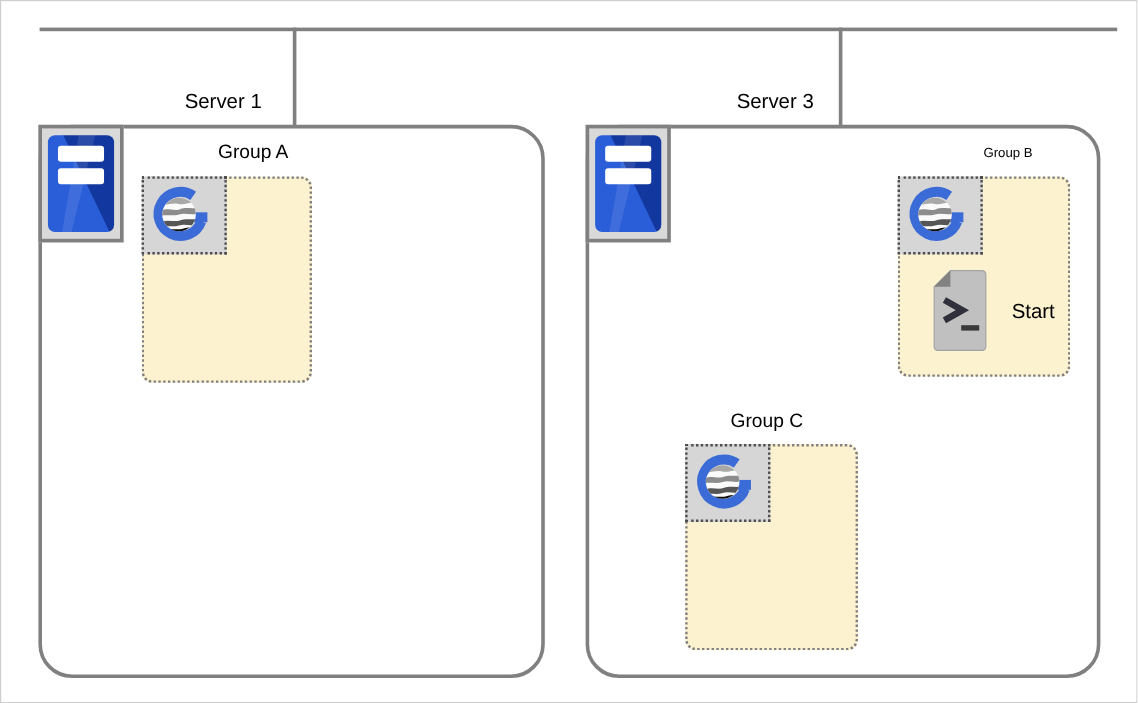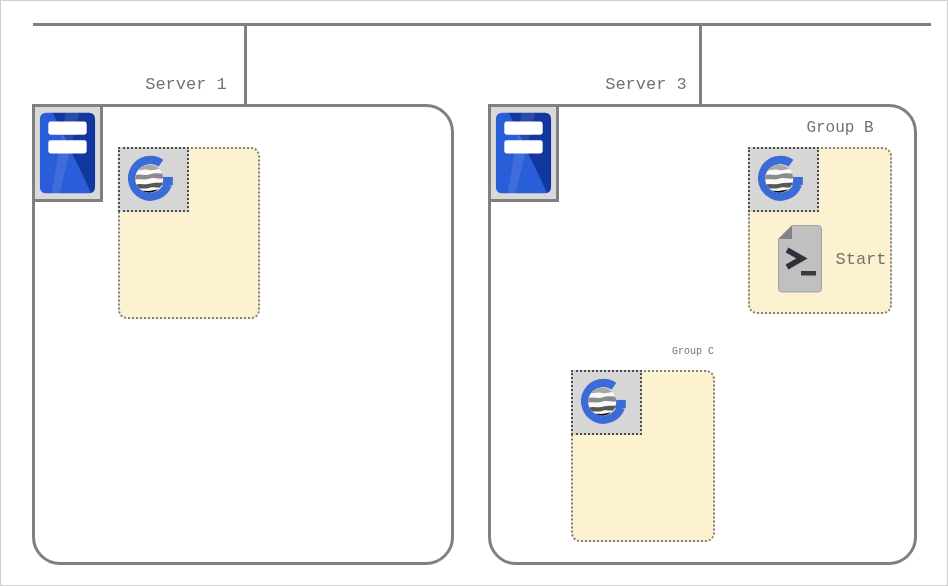--- a/index.html
+++ b/index.html
@@ -7,28 +7,28 @@
   .canvas {
     position:relative; width:948px; height:586px;
     background:#ffffff; border:1px solid #cfcfcf; overflow:hidden;
   }
   .line { position:absolute; background:#808080; }
   .bus       { left:32px;  top:22px;  width:898px; height:3px; }
   .drop-s1   { left:243px; top:22px;  width:3px;   height:82px; }
   .drop-s2   { left:698px; top:22px;  width:3px;   height:82px; }
 
   .lbl {
-    position:absolute; color:#737373; font-size:17px; line-height:20px;
-    text-align:center; white-space:nowrap;font-family:Liberation Mono, monospace;
+    position:absolute; color:#000000; font-size:17px; line-height:20px;
+    text-align:center; white-space:nowrap;
   }
   .lbl-server1 { left:125px; top:74px;  width:120px; }
   .lbl-server2 { left:585px; top:74px;  width:120px; }
   .lbl-groupA  { left:150px; top:117px; width:120px; font-size:16px; }
-  .lbl-groupB  { left:779px; top:117px; width:120px; font-size:16px; }
-  .lbl-groupC  { left:632px; top:341px; width:120px; font-size:10px; }
+  .lbl-groupB  { left:779px; top:117px; width:120px; font-size:11px; }
+  .lbl-groupC  { left:578px; top:341px; width:120px; font-size:16px; }
   .lbl-start   { left:830px; top:249px; width:60px;  font-size:17px; text-align:center; }
 
   .server-box {
     position:absolute; background:#ffffff;
     border:3px solid #808080; border-radius:28px;
   }
   .server1-box { left:31px;  top:103px; width:422px; height:461px; }
   .server2-box { left:487px; top:103px; width:429px; height:461px; }
 
   .server-icon-square {
@@ -118,20 +118,21 @@
     <svg viewBox="0 0 64 86">
         <use href="#sym-server-tower"></use>
       </svg>
   </div>
   <div class="server-icon-square srv-icon-2">
     <svg viewBox="0 0 64 86">
         <use href="#sym-server-tower"></use>
       </svg>
   </div>
 
+  <div class="lbl lbl-groupA">Group A</div>
   <div class="group-box groupA-box"></div>
   <div class="g-icon-square gA">
     <svg viewBox="0 0 70 64">
         <use href="#sym-g-globe"></use>
       </svg>
   </div>
 
   <div class="lbl lbl-groupB">Group B</div>
   <div class="group-box groupB-box"></div>
   <div class="g-icon-square gB">

